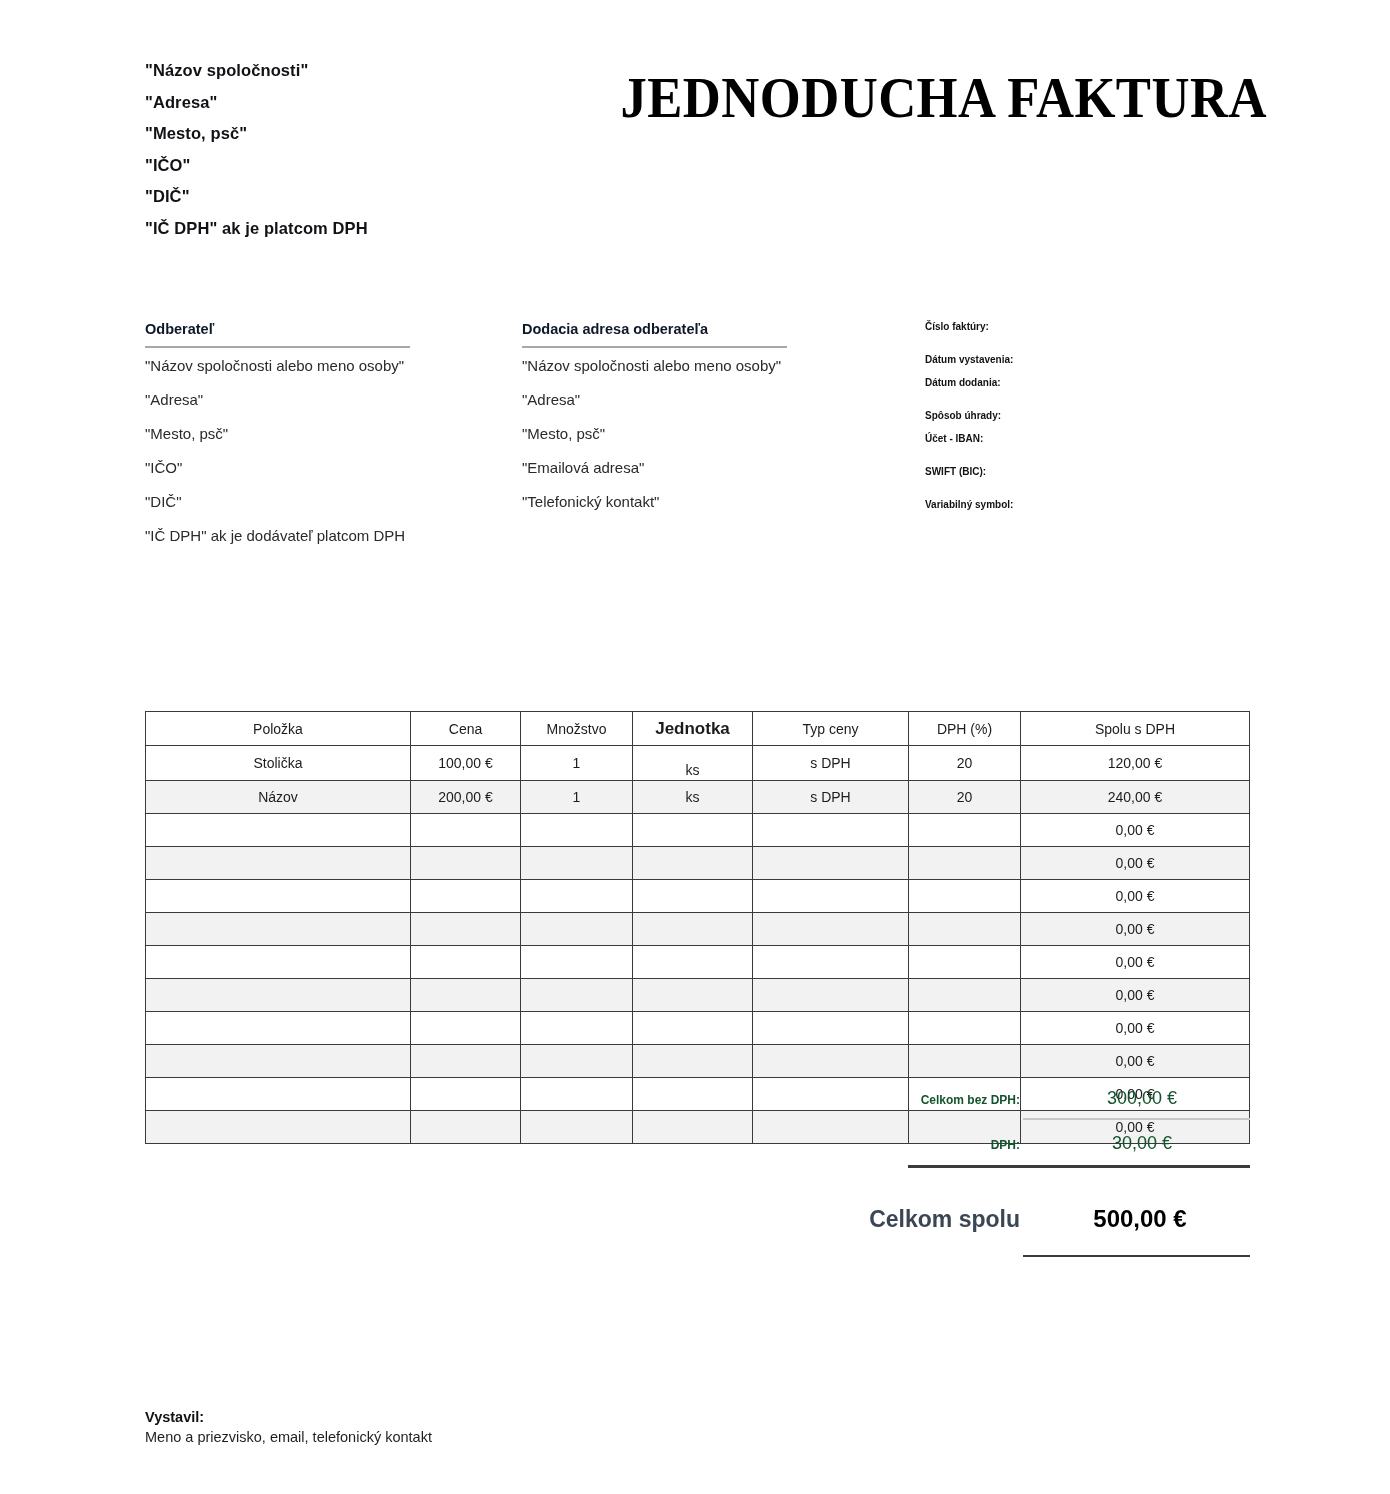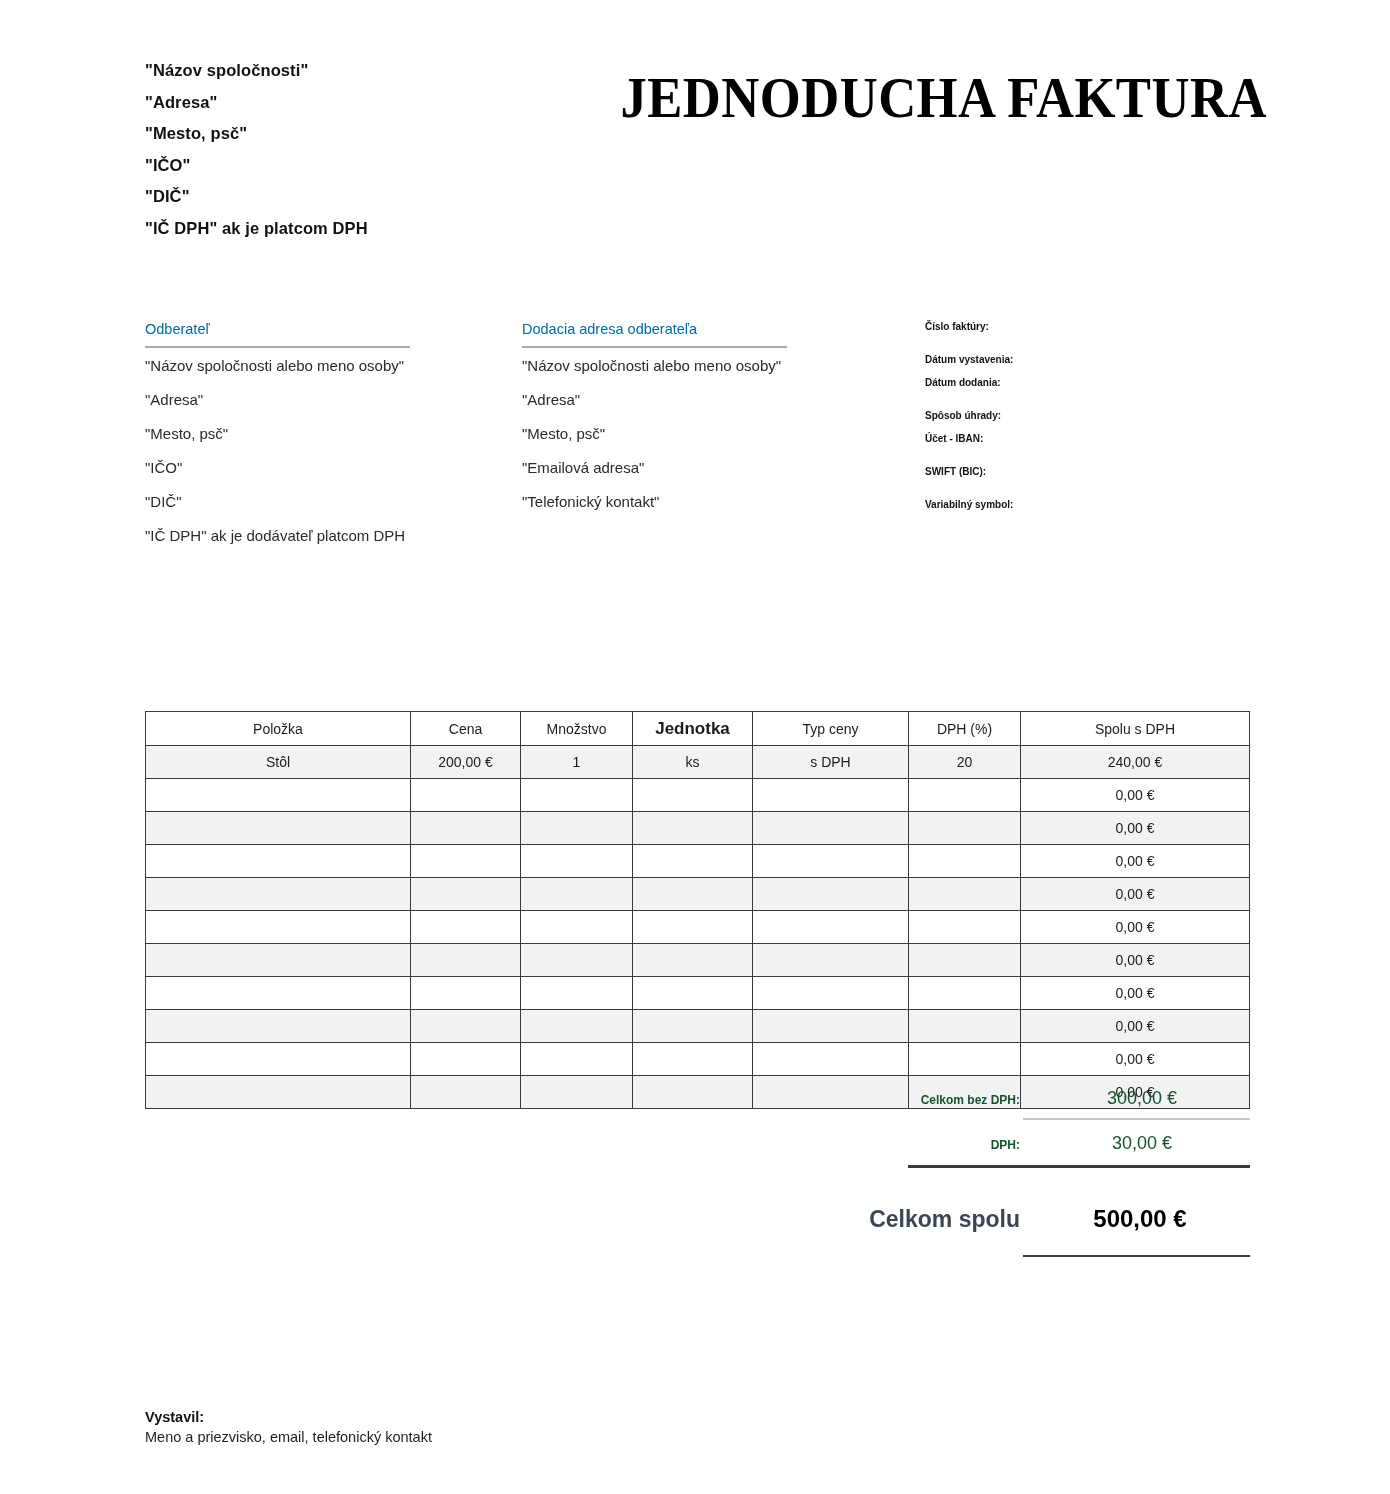--- a/index.html
+++ b/index.html
@@ -54,22 +54,22 @@
   .party-col {
     position: absolute;
     top: 322px;
   }
   .party-col.c1 { left: 145px; width: 370px; }
   .party-col.c2 { left: 522px; width: 370px; }
   .meta-col    { position: absolute; left: 925px; top: 322px; width: 330px; }
 
   .party-heading {
     font-size: 14.5px;
-    font-weight: normal;
-    color: #0369a1;
+    font-weight: bold;
+    color: #0f172a;
     white-space: nowrap;
     line-height: 1.1;
   }
   .party-rule {
     width: 265px;
     height: 2px;
     background: #a8a8a8;
     margin-top: 8px;
     margin-bottom: 10px;
   }
@@ -272,22 +272,31 @@
       <th>Položka</th>
       <th>Cena</th>
       <th>Množstvo</th>
       <th class="unit-head">Jednotka</th>
       <th>Typ ceny</th>
       <th>DPH (%)</th>
       <th>Spolu s DPH</th>
     </tr>
   </thead>
   <tbody>
-    <tr class="shaded">
-      <td>Stôl</td>
+    <tr>
+      <td>Stolička</td>
+      <td>100,00 €</td>
+      <td>1</td>
+      <td class="unit-low">ks</td>
+      <td>s DPH</td>
+      <td>20</td>
+      <td>120,00 €</td>
+    </tr>
+    <tr class="shaded">
+      <td>Názov</td>
       <td>200,00 €</td>
       <td>1</td>
       <td>ks</td>
       <td>s DPH</td>
       <td>20</td>
       <td>240,00 €</td>
     </tr>
     <tr>
       <td></td>
       <td></td>

